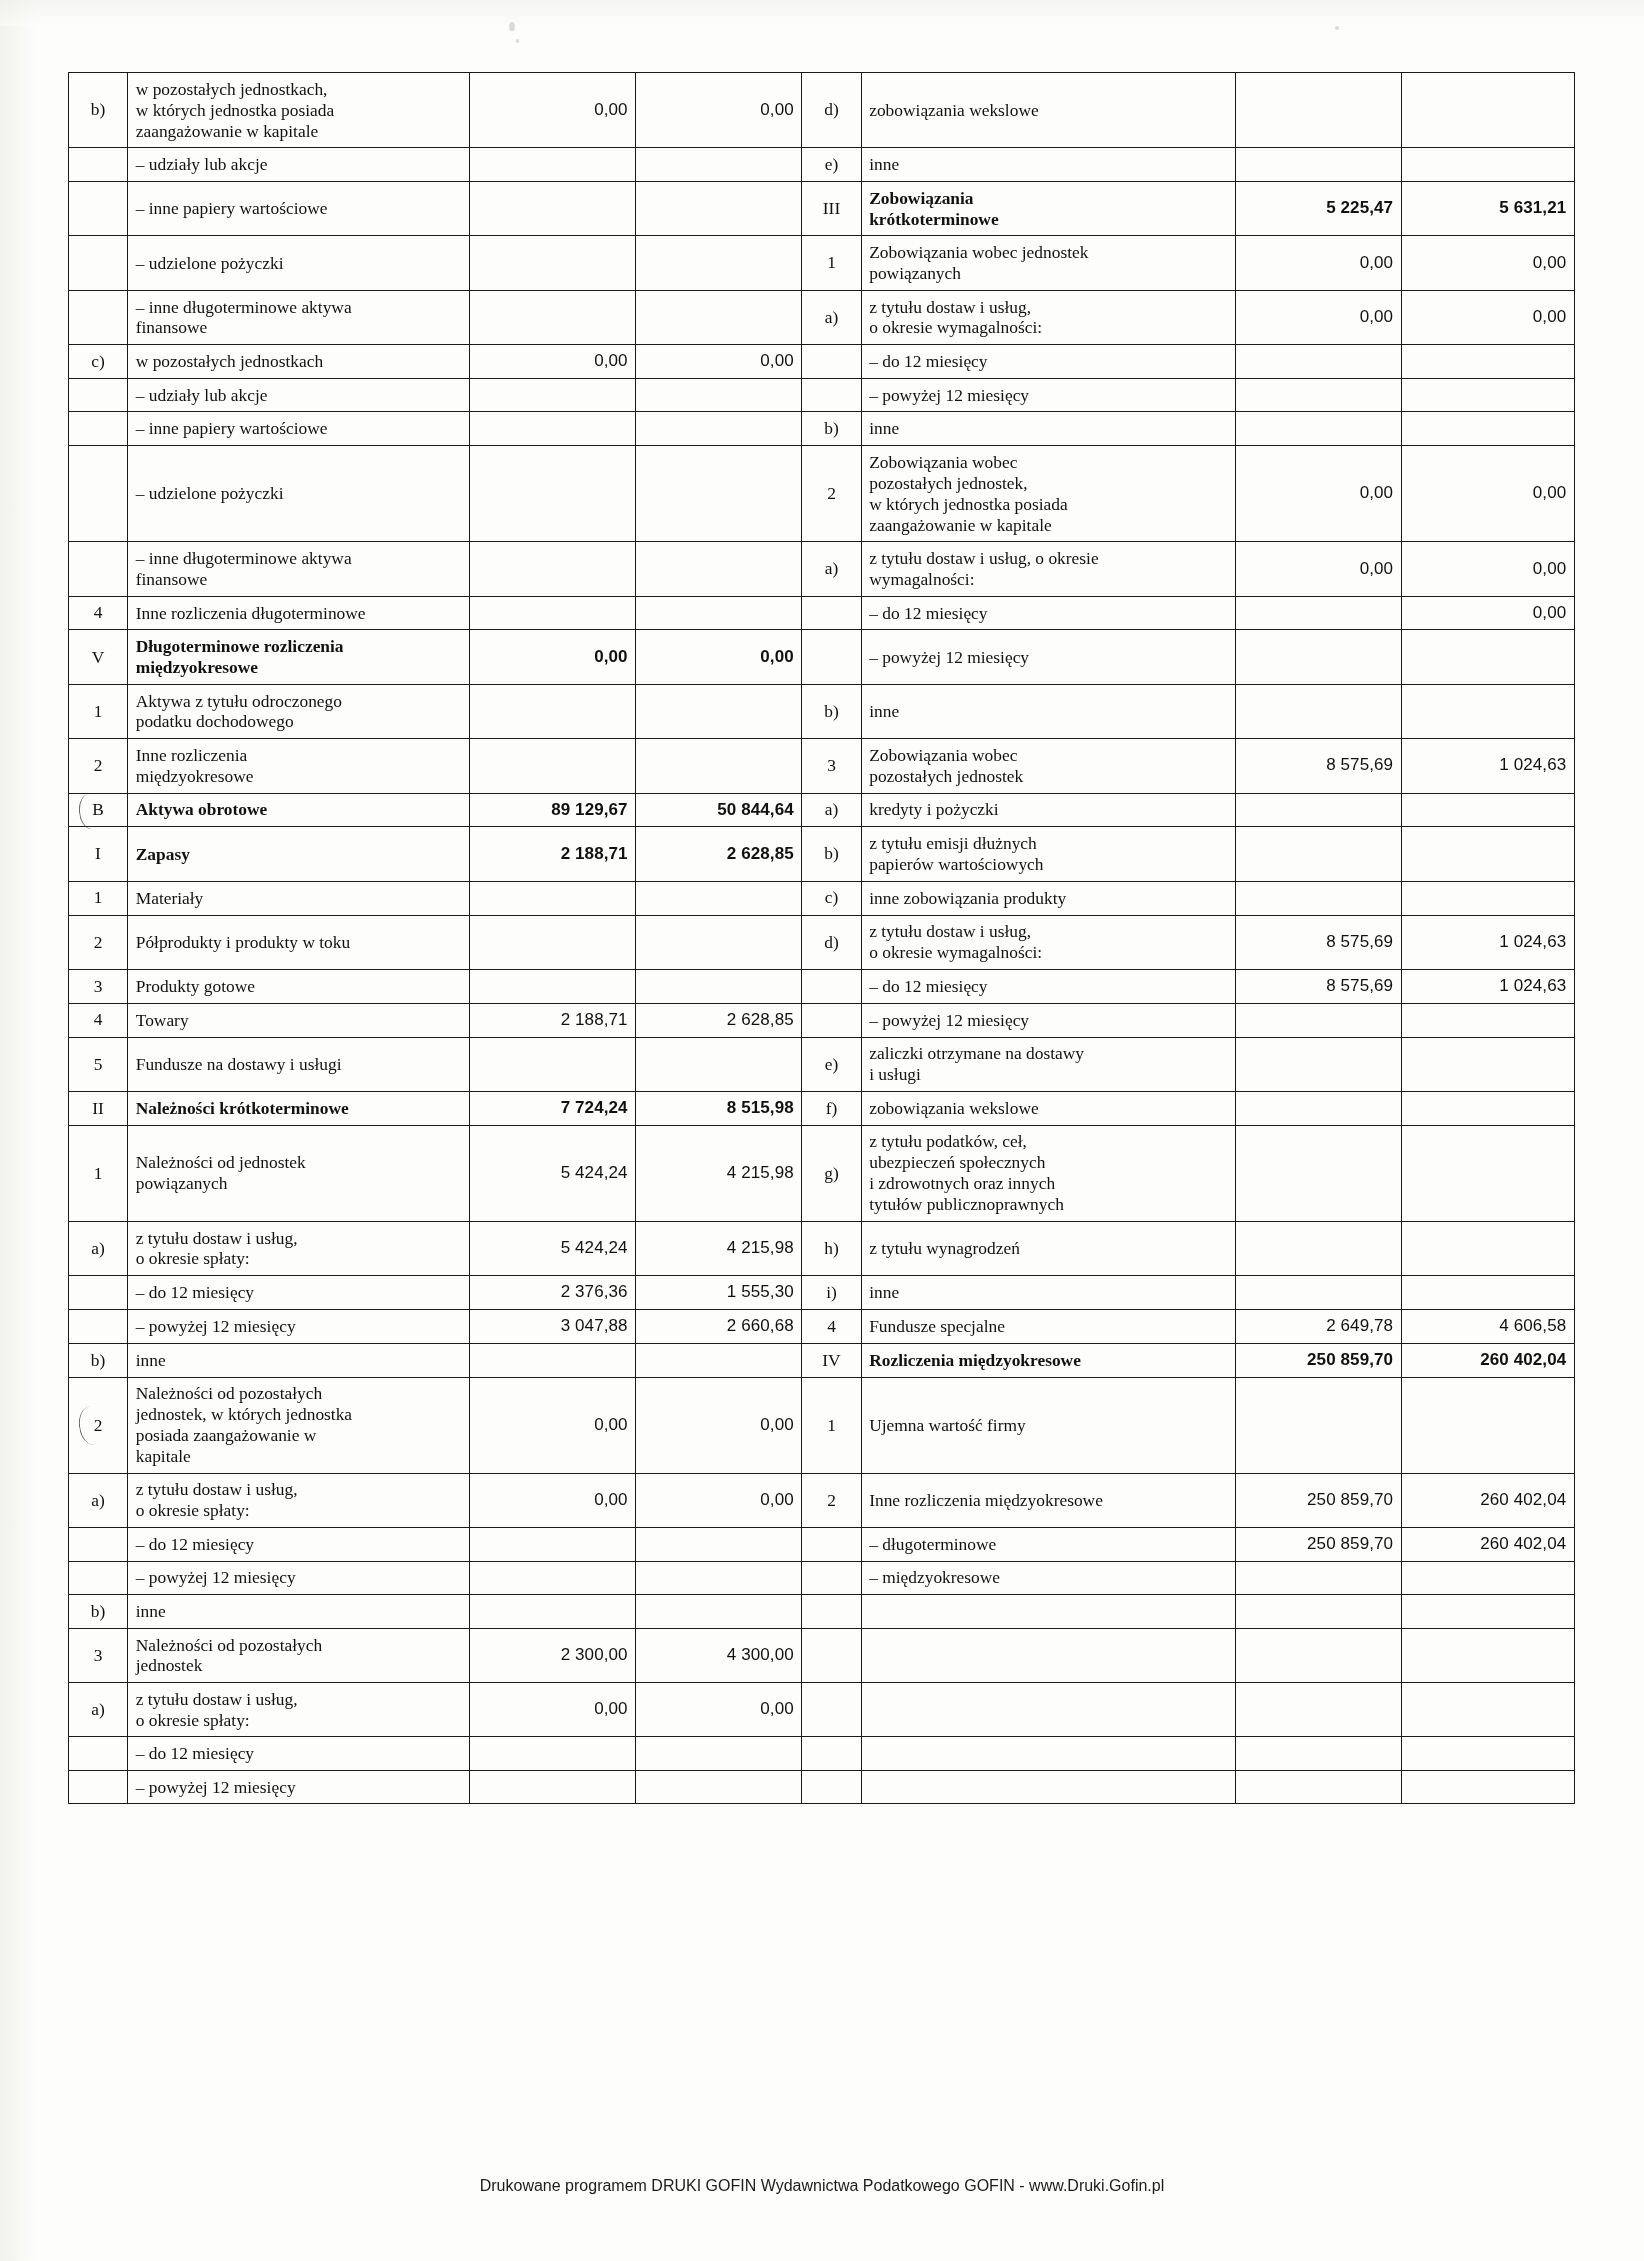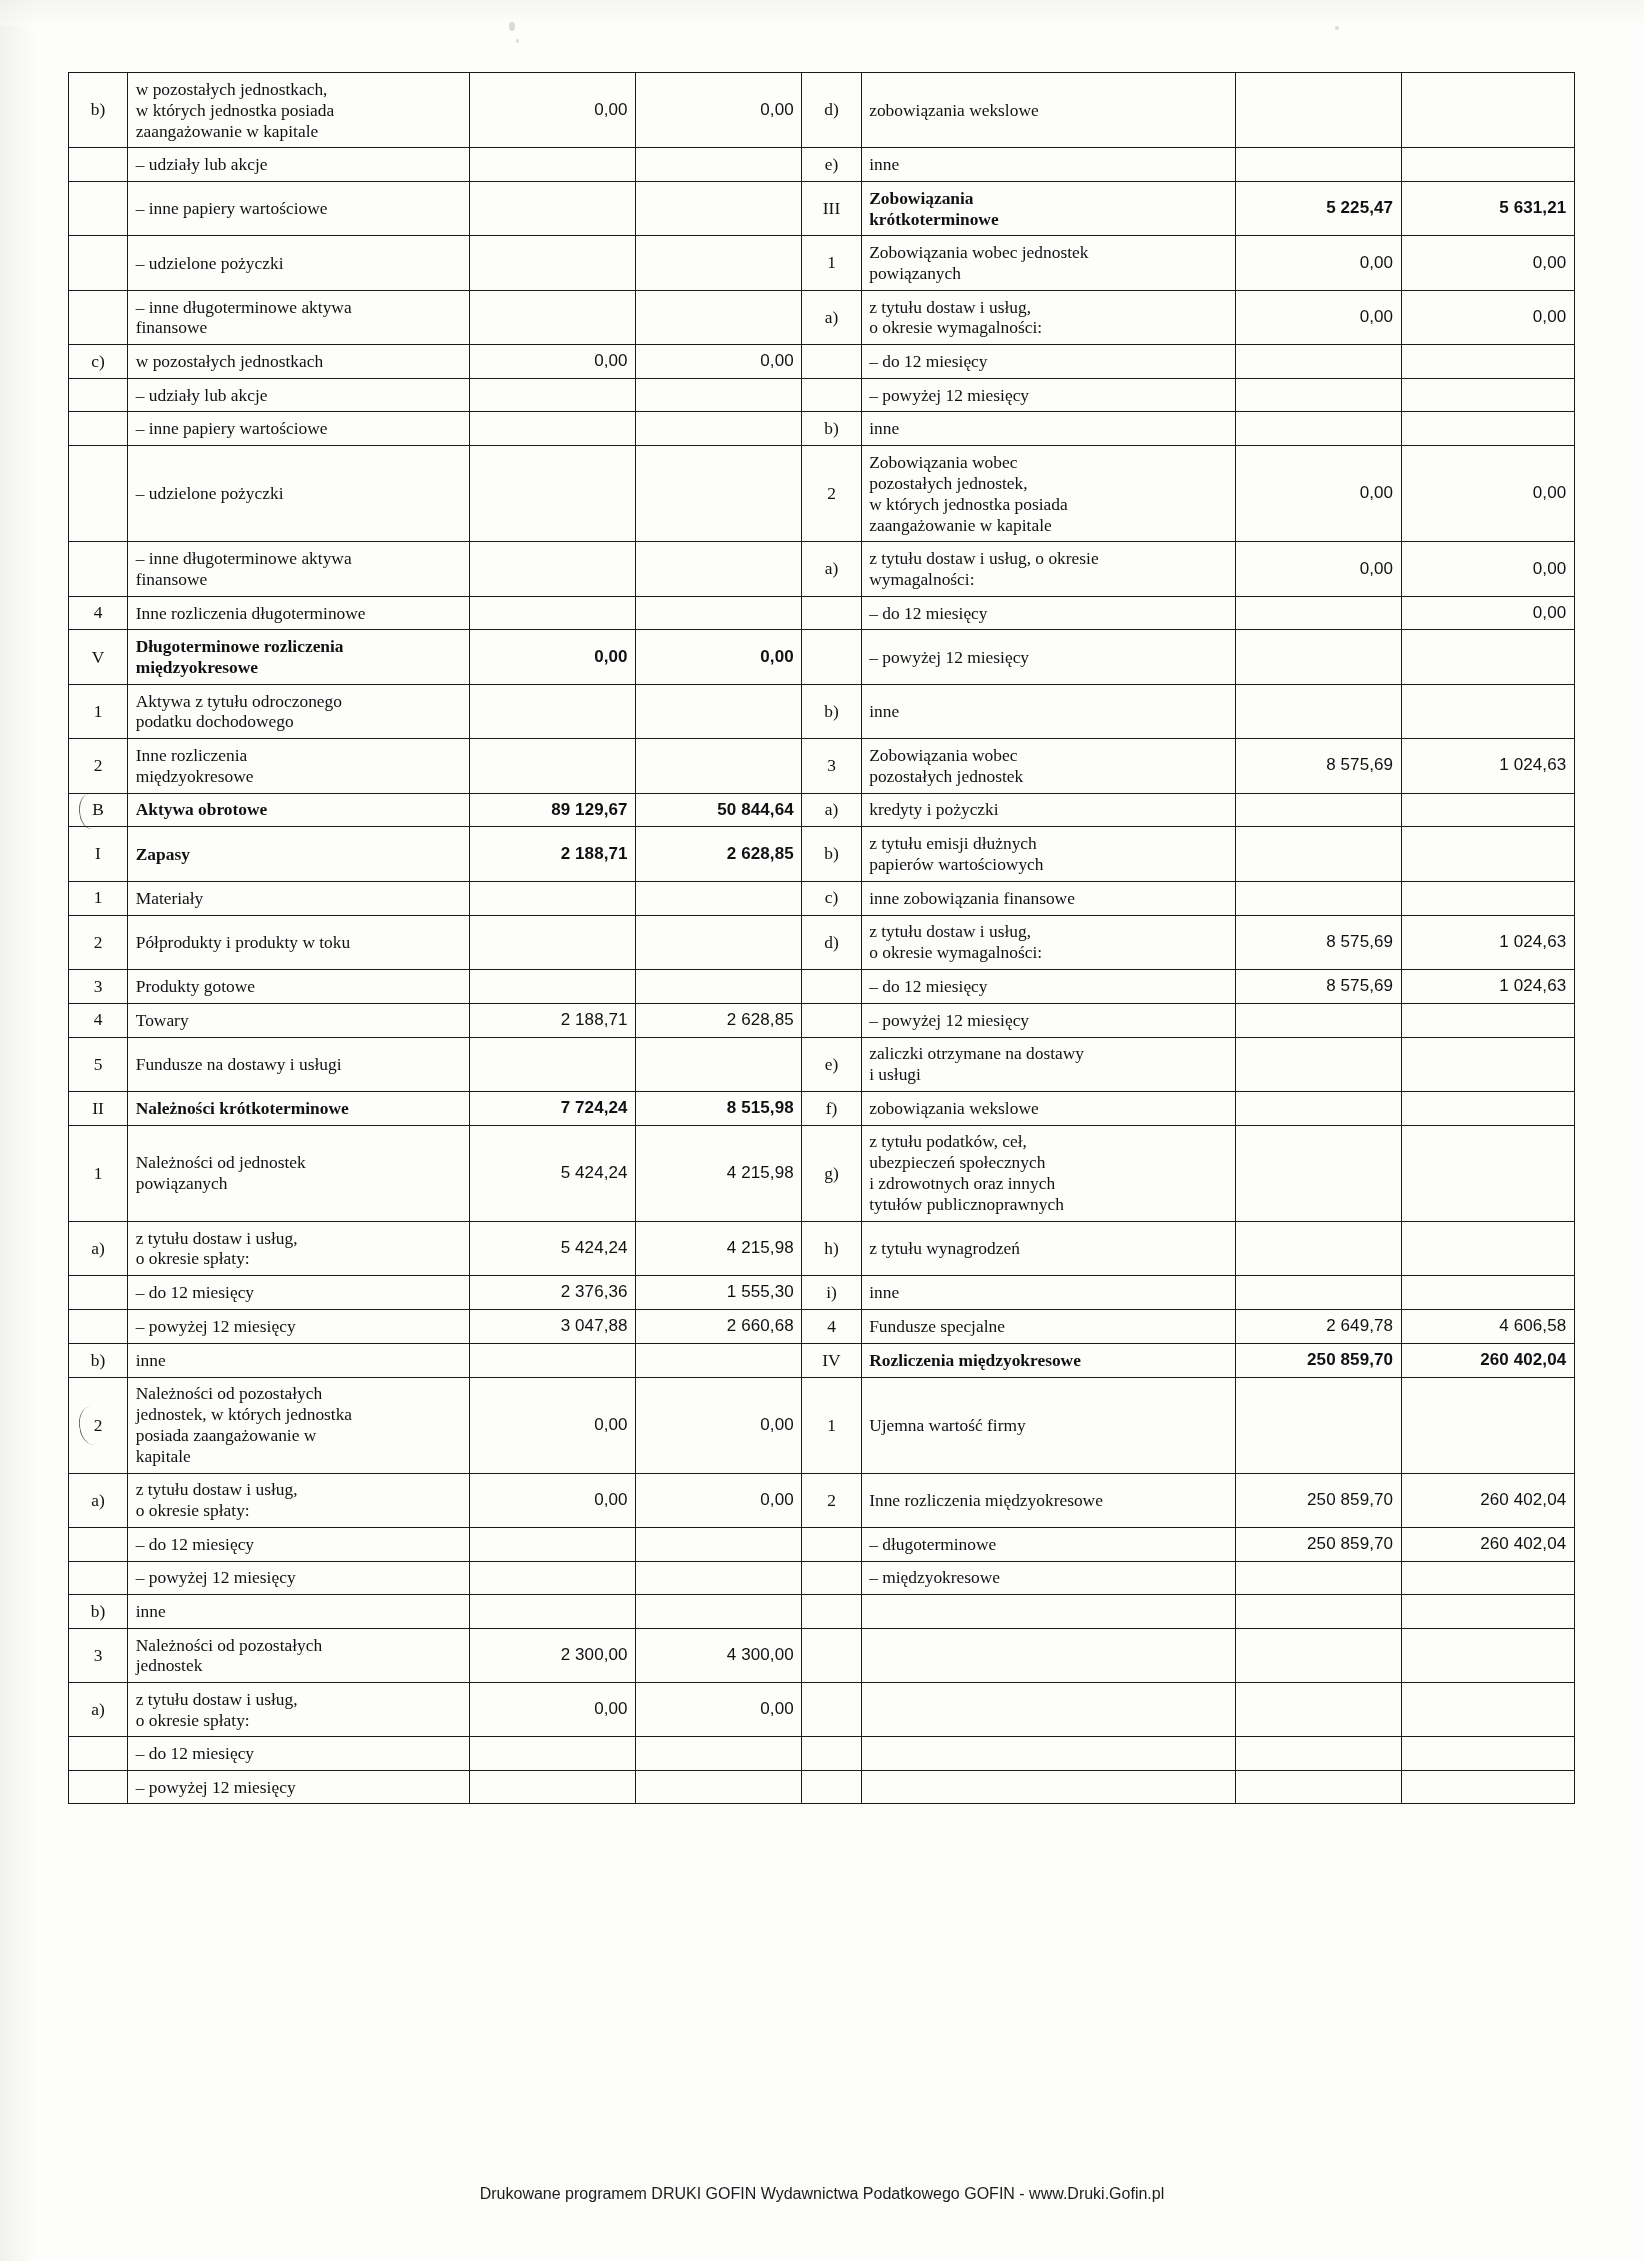--- a/index.html
+++ b/index.html
@@ -77,21 +77,20 @@
 
   .footer {
     position: absolute;
     left: 0;
     top: 2177px;
     width: 1644px;
     text-align: center;
     font-family: "Liberation Sans", sans-serif;
     font-size: 16px;
     color: #1c1c1c;
-    margin-top: 8px;
   }
   .pen-mark-1 {
     position: absolute;
     left: 79px; top: 794px;
     width: 22px; height: 35px;
     border: 1.9px solid #2b2b2b;
     border-right: none; border-top: none; border-bottom: none;
     border-radius: 50% 0 0 50%;
     transform: rotate(-6deg);
     opacity: .75;
@@ -289,21 +288,21 @@
             <td class="desc tight">z tytułu emisji dłużnych<br>papierów wartościowych</td>
             <td class="num"></td>
             <td class="num"></td>
           </tr>
           <tr>
             <td class="sym">1</td>
             <td class="desc tight">Materiały</td>
             <td class="num"></td>
             <td class="num"></td>
             <td class="sym">c)</td>
-            <td class="desc tight">inne zobowiązania finansowe</td>
+            <td class="desc tight">inne zobowiązania produkty</td>
             <td class="num"></td>
             <td class="num"></td>
           </tr>
           <tr>
             <td class="sym">2</td>
             <td class="desc tight">Półprodukty i produkty w toku</td>
             <td class="num"></td>
             <td class="num"></td>
             <td class="sym">d)</td>
             <td class="desc tight">z tytułu dostaw i usług,<br>o okresie wymagalności:</td>

